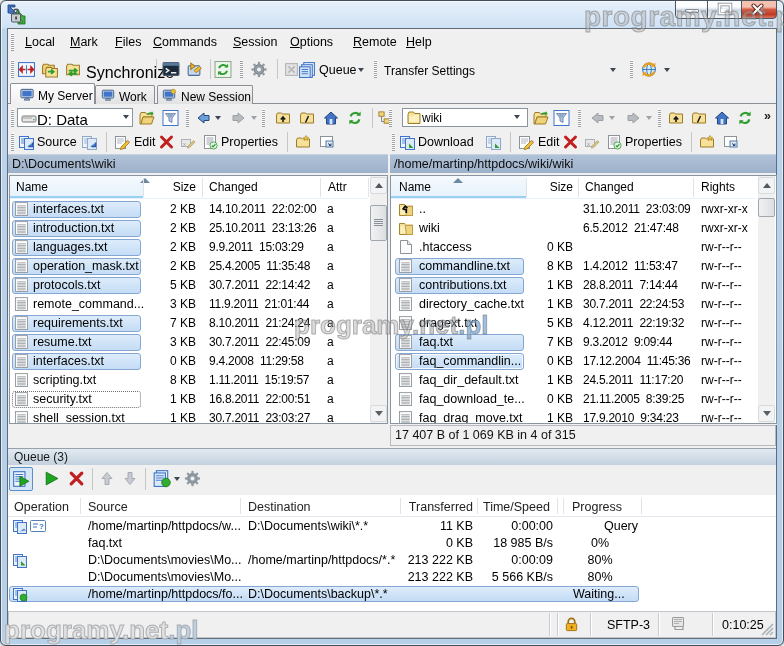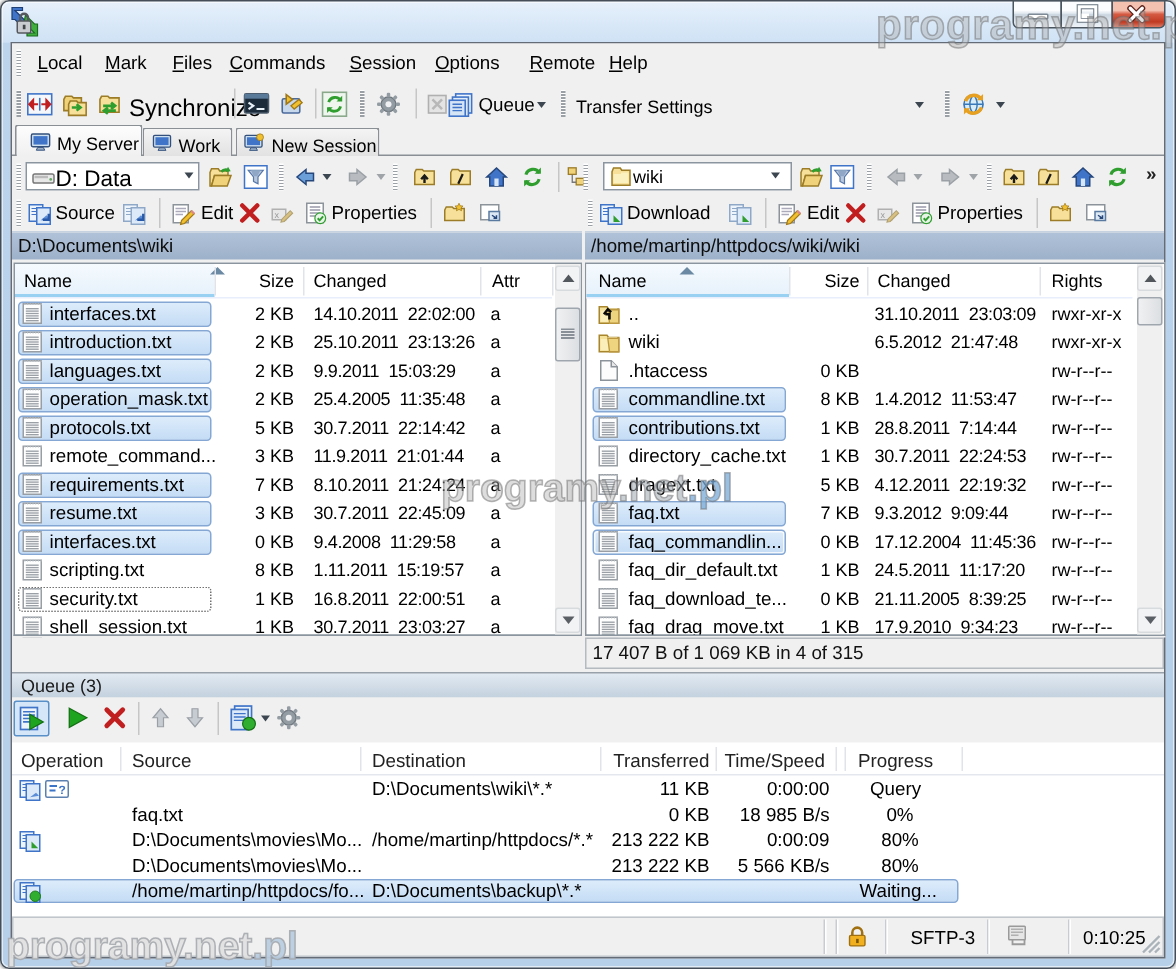--- a/index.html
+++ b/index.html
@@ -847,24 +847,25 @@
       <rect x="1.5" y="2.5" width="9" height="11" fill="#eef4fb" stroke="#3f74c8"></rect>
       <path d="M3 5h6M3 7h6M3 9h4" stroke="#3f74c8" stroke-width="0.8"></path>
       <rect x="5.5" y="4.5" width="9" height="11" fill="#dce9f8" stroke="#3f74c8"></rect>
       <path d="M8 13.5l4-3 2 2" fill="#5b8dd6"></path>
     </svg>
 <svg class="abs" style="left:30px;top:518px" width="16" height="16" viewBox="0 0 16 16">
       <rect x="0.5" y="2.5" width="15" height="11" rx="1" fill="#fff" stroke="#5a80b0"></rect>
       <path d="M3 6h5M3 9h4" stroke="#3c74c8" stroke-width="1.2"></path>
       <text x="9" y="11" font-size="8" fill="#3c74c8" font-weight="bold">?</text>
     </svg>
+<div class="qrow" style="left:88px;top:518px;width:154px;overflow:hidden">/home/martinp/httpdocs/w...</div>
 <div class="qrow" style="left:248px;top:518px;width:150px;overflow:hidden">D:\Documents\wiki\*.*</div>
 <div class="qrow r abs" style="left:393px;top:518px;width:80px;text-align:right">11 KB</div>
 <div class="qrow r abs" style="left:473px;top:518px;width:80px;text-align:right">0:00:00</div>
-<div class="qrow abs" style="left:580px;width:76px;text-align:left;top:518px">Query</div>
+<div class="qrow abs" style="left:562px;width:76px;text-align:right;top:518px">Query</div>
 <div class="qrow" style="left:88px;top:535px;width:154px;overflow:hidden">faq.txt</div>
 <div class="qrow r abs" style="left:393px;top:535px;width:80px;text-align:right">0 KB</div>
 <div class="qrow r abs" style="left:473px;top:535px;width:80px;text-align:right">18 985 B/s</div>
 <div class="qrow abs" style="left:562px;width:76px;text-align:center;top:535px">0%</div>
 <svg class="abs" style="left:12px;top:552px" width="16" height="16" viewBox="0 0 16 16">
       <rect x="1.5" y="2.5" width="9" height="11" fill="#eef4fb" stroke="#3f74c8"></rect>
       <path d="M3 5h6M3 7h6M3 9h4" stroke="#3f74c8" stroke-width="0.8"></path>
       <rect x="5.5" y="4.5" width="9" height="11" fill="#dce9f8" stroke="#3f74c8"></rect>
       <path d="M9 9v4.5h4.5z" fill="#2f9e2f"></path>
     </svg>

